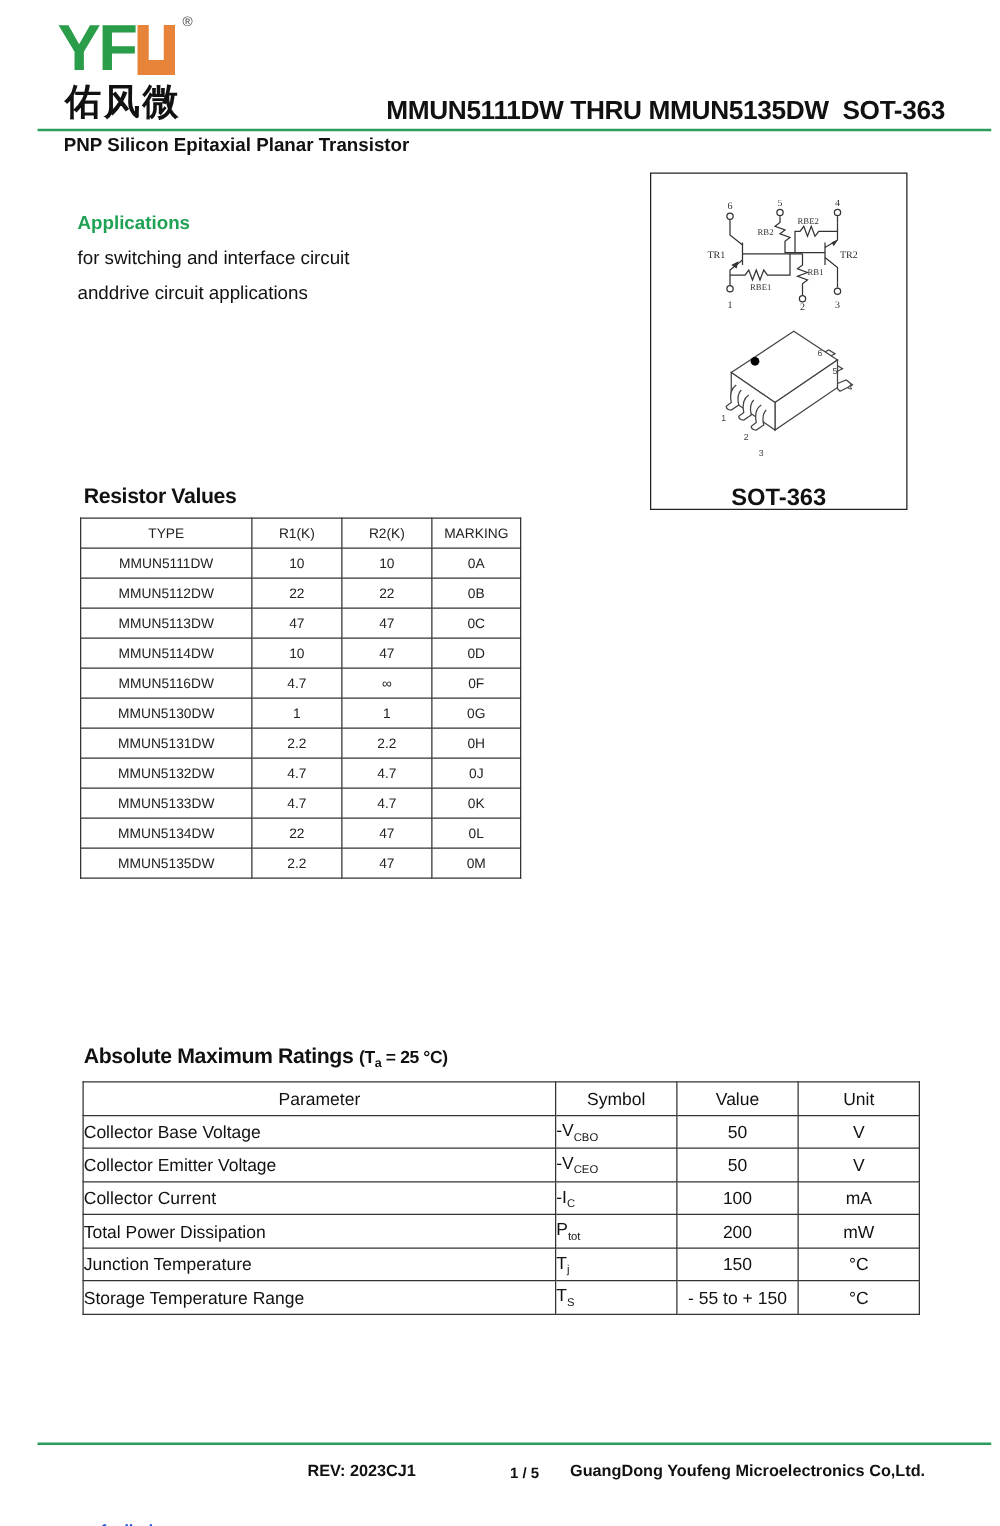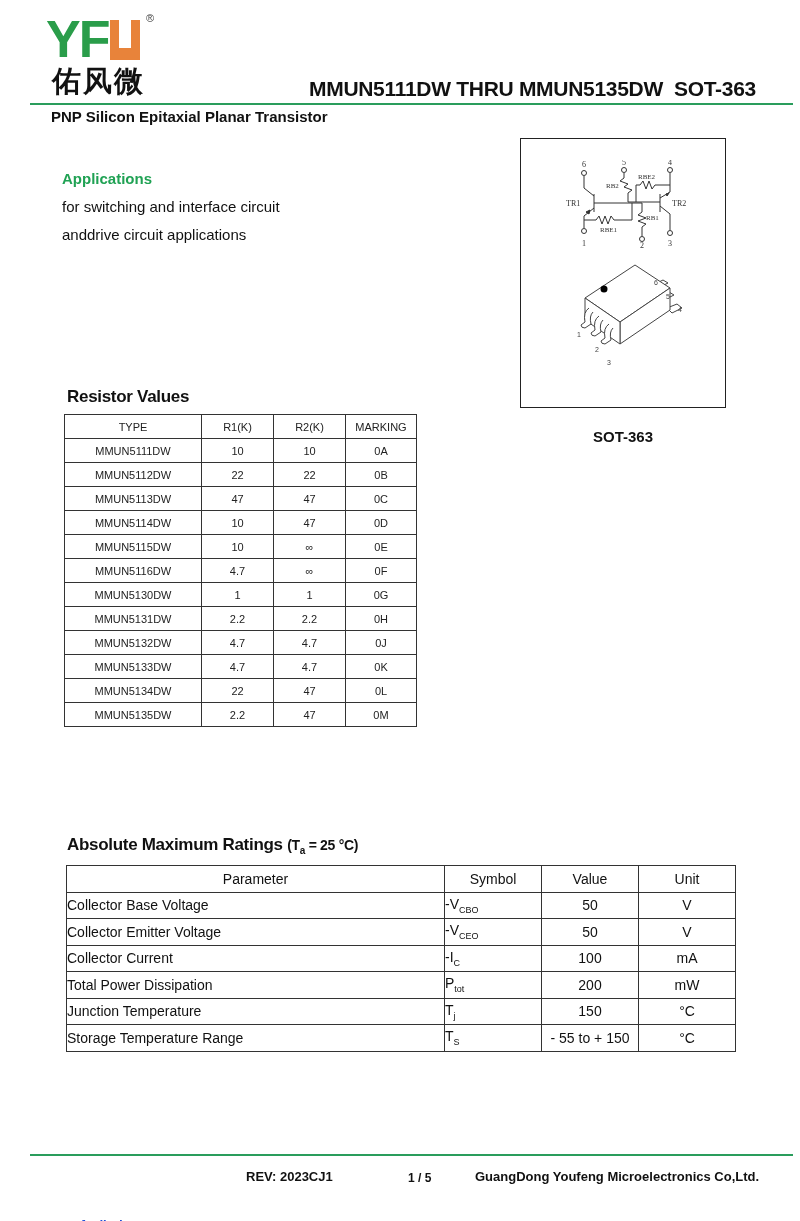--- a/index.html
+++ b/index.html
@@ -20,21 +20,21 @@
 
   .doc-title { left: 309px; top: 77px; font-size: 21px; font-weight: 700; white-space: pre; letter-spacing: -0.3px; }
   .header-rule { left: 30px; top: 103px; width: 763px; height: 2px; background: #2a9d5c; }
   .subtitle { left: 51px; top: 108px; font-size: 15px; font-weight: 700; }
 
   .app-heading { left: 62px; top: 170px; font-size: 15px; font-weight: 700; color: #20a254; }
   .app-line { left: 62px; font-size: 15px; color: #111; }
 
   
   .pkg-box { left: 520px; top: 138px; width: 206px; height: 270px; border: 1.5px solid #222; box-sizing: border-box; }
-  .pkg-label { left: 520px; top: 388px; width: 206px; text-align: center; font-size: 15px; font-weight: 700; margin-top: 40px; }
+  .pkg-label { left: 520px; top: 388px; width: 206px; text-align: center; font-size: 19px; font-weight: 700; }
 
   
   .res-heading { left: 67px; top: 387px; font-size: 17px; font-weight: 700; letter-spacing: -0.3px; }
   table { border-collapse: collapse; }
   .res-table { position: absolute; left: 64px; top: 414px; }
   .res-table td, .res-table th { border: 1px solid #333; font-size: 11px; font-weight: 400; text-align: center;
       height: 23px; padding: 0; color: #222; }
   .res-table .c0 { width: 136px; }
   .res-table .c1 { width: 71px; }
   .res-table .c2 { width: 71px; }
@@ -51,21 +51,21 @@
   .rat-table .s { width: 96px; }
   .rat-table .v { width: 96px; text-align: center; }
   .rat-table .u { width: 96px; text-align: center; }
   .rat-table sub { font-size: 9px; }
 
   .footer-rule { left: 30px; top: 1154px; width: 763px; height: 2px; background: #2a9d5c; }
   .footer { top: 1169px; font-size: 13px; font-weight: 700; }
   .footer-link { left: 40px; color: #1d4ed8; text-decoration: underline; margin-top: 48px; }
   .footer-rev { left: 246px; }
   .footer-page { left: 408px; font-size: 12px; top: 1171px; }
-  .footer-company { left: 475px; }
+  .footer-company { left: 456px; }
 </style>
 </head>
 <body>
 
 <div class="abs logo-letters">
   <span class="logo-letter" style="color:#2a9d4a">Y</span>
   <span class="logo-letter" style="color:#2a9d4a">F</span>
   <span class="logo-u"></span>
 </div>
 <span class="abs logo-reg">®</span>
@@ -184,26 +184,20 @@
         <td class="c0">MMUN5113DW</td>
         <td class="c1">47</td>
         <td class="c2">47</td>
         <td class="c3">0C</td>
       </tr>
       <tr>
         <td class="c0">MMUN5114DW</td>
         <td class="c1">10</td>
         <td class="c2">47</td>
         <td class="c3">0D</td>
-      </tr>
-      <tr>
-        <td class="c0">MMUN5115DW</td>
-        <td class="c1">10</td>
-        <td class="c2">∞</td>
-        <td class="c3">0E</td>
       </tr>
       <tr>
         <td class="c0">MMUN5116DW</td>
         <td class="c1">4.7</td>
         <td class="c2">∞</td>
         <td class="c3">0F</td>
       </tr>
       <tr>
         <td class="c0">MMUN5130DW</td>
         <td class="c1">1</td>

